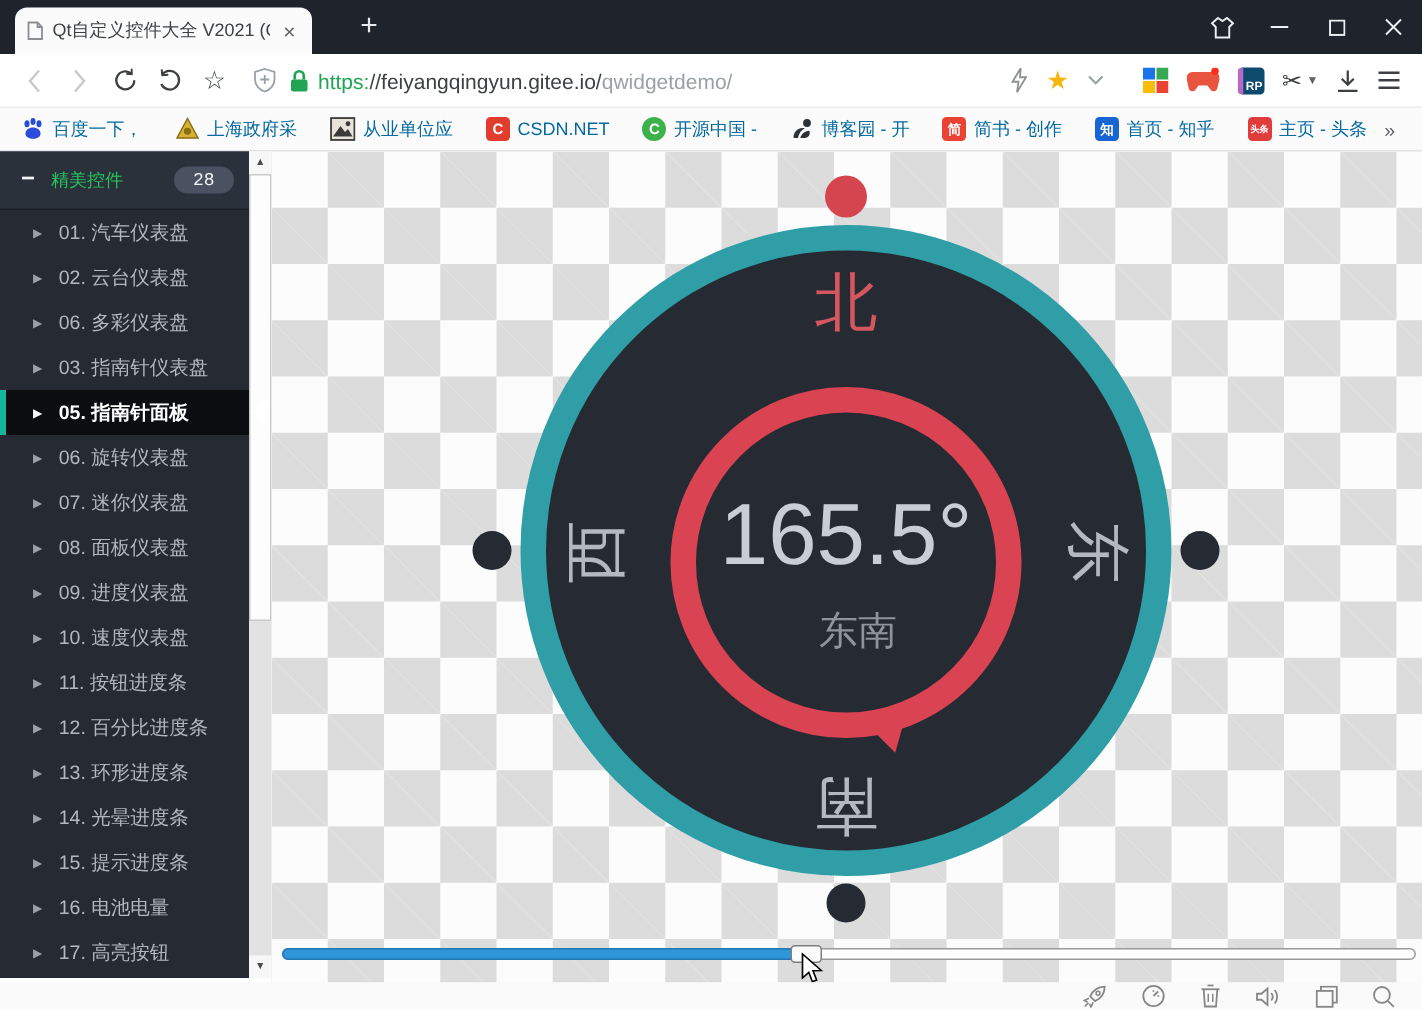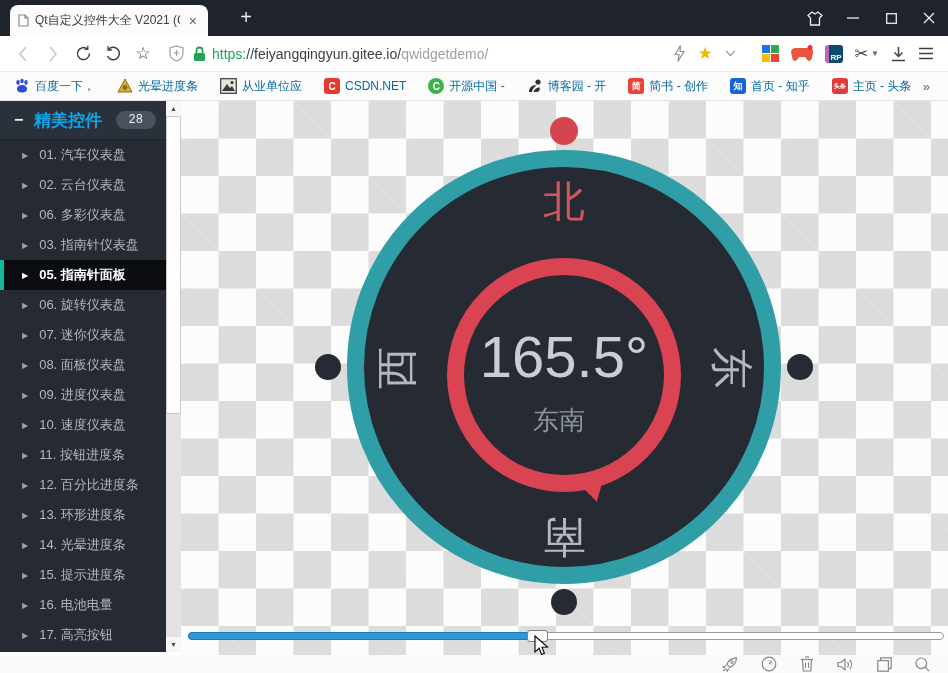--- a/index.html
+++ b/index.html
@@ -44,21 +44,21 @@
   .bm-label { font-size:12px; color:#0369a1; margin-left:5px; white-space:nowrap; }
   .bm-sq { width:16px; height:16px; border-radius:3px; color:#fff; font-size:10px; font-weight:bold;
            display:flex; align-items:center; justify-content:center; }
   .bm-overflow { position:absolute; right:18px; color:#5f6368; font-size:13px; }
 
   
   .sidebar { position:absolute; left:0; top:101px; width:166px; height:551px; background:#262b33; }
   .sb-header { height:39px; background:#2b313b; display:flex; align-items:center; padding:0 10px 0 14px;
                border-bottom:1px solid #1d222a; }
   .sb-minus { color:#f0f2f4; font-size:16px; font-weight:bold; width:20px; }
-  .sb-title { color:#0ea5e9; font-size:17px; font-weight:bold; flex:1; }
+  .sb-title { color:#22c55e; font-size:12px; font-weight:normal; flex:1; }
   .sb-badge { background:#4a5160; color:#f0f2f4; font-size:12px; border-radius:10px; padding:2px 13px;font-family:Liberation Mono, monospace; }
   .sb-item { position:relative; height:30px; display:flex; align-items:center; padding-left:22px;
              color:#b2b8bf; font-size:13px; }
   .sb-caret { font-size:8px; margin-right:11px; color:#9aa0a8; }
   .sb-item.sel { background:#0b0d11; color:#ffffff; font-weight:bold; }
   .sb-item.sel::before { content:""; position:absolute; left:0; top:0; width:4px; height:30px; background:#14b898; }
   .sb-item.sel .sel-arrow { position:absolute; right:-11px; top:7px; width:0; height:0; z-index:5;
              border-top:8px solid transparent; border-bottom:8px solid transparent; border-right:10px solid #ffffff; }
 
   
@@ -85,21 +85,21 @@
   .c-east  { left:524px; top:241px; transform:rotate(90deg); }
   .c-south { left:357px; top:410px; transform:rotate(180deg); }
   .c-ring { position:absolute; left:266px; top:157px; width:234px; height:234px; border-radius:50%;
             border:17px solid #da4351; }
   .c-pointer-wrap { position:absolute; left:266px; top:157px; width:234px; height:234px; transform:rotate(165.5deg); }
   .c-pointer { position:absolute; left:50%; top:-14px; margin-left:-14px; width:0; height:0;
                border-left:14px solid transparent; border-right:14px solid transparent;
                border-bottom:24px solid #da4351; }
   .c-value { position:absolute; left:266px; top:222px; width:234px; text-align:center;
              font-size:58px; color:#c9ced4; }
-  .c-dir { position:absolute; left:261px; top:302px; width:234px; text-align:center;
+  .c-dir { position:absolute; left:274px; top:302px; width:234px; text-align:center;
            font-size:26px; color:#8d949b; }
   .handle { position:absolute; border-radius:50%; }
   .h-top { left:369px; top:16px; width:28px; height:28px; background:#d4454f; }
   .h-left { left:134px; top:253px; width:26px; height:26px; background:#262b33; }
   .h-right { left:606px; top:253px; width:26px; height:26px; background:#262b33; }
   .h-bottom { left:370px; top:488px; width:26px; height:26px; background:#262b33; }
 
   
   .slider-track { position:absolute; left:7px; top:531px; width:756px; height:8px; background:#ffffff;
                   border:1px solid #9a9a9a; border-radius:4px; }
@@ -233,21 +233,21 @@
           <ellipse cx="8" cy="3" rx="1.7" ry="2.3" fill="#2b4bdb"></ellipse>
           <path d="M3 11 C3 8.5 5.5 7 8 7 C10.5 7 13 8.5 13 11 C13 13.5 10.5 14.5 8 14.5 C5.5 14.5 3 13.5 3 11 Z" fill="#2b4bdb"></path>
         </svg>
       <span class="bm-label">百度一下，</span>
     </div>
     <div class="bm">
       <svg width="16" height="16" viewBox="0 0 16 16">
           <path d="M8 1 L15 14 H1 Z" fill="#d8b133" stroke="#8a6d14" stroke-width="1"></path>
           <circle cx="8" cy="9.5" r="2.4" fill="#8a6d14"></circle>
         </svg>
-      <span class="bm-label">光晕进度条</span>
+      <span class="bm-label">上海政府采</span>
     </div>
     <div class="bm">
       <svg width="17" height="16" viewBox="0 0 17 16">
           <rect x="0.7" y="0.7" width="15.6" height="14.6" fill="#e8e4da" stroke="#3a3a3a" stroke-width="1.2"></rect>
           <path d="M2 13 L7 6 L10 10 L12 8 L15 13 Z" fill="#3a3a3a"></path>
           <circle cx="12" cy="4.5" r="1.6" fill="#3a3a3a"></circle>
         </svg>
       <span class="bm-label">从业单位应</span>
     </div>
     <div class="bm">

